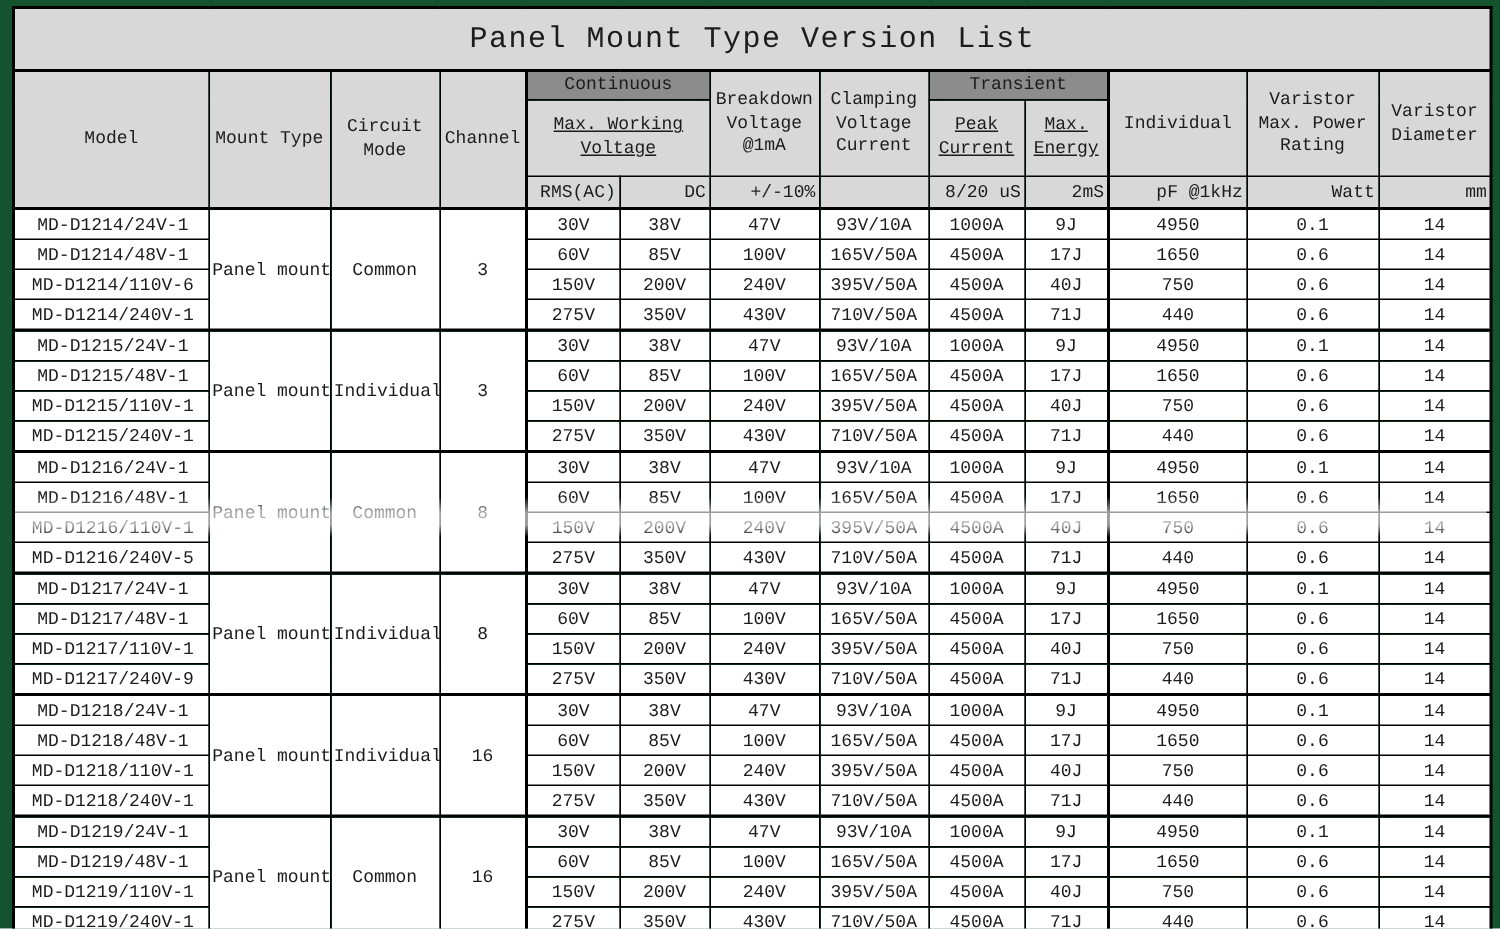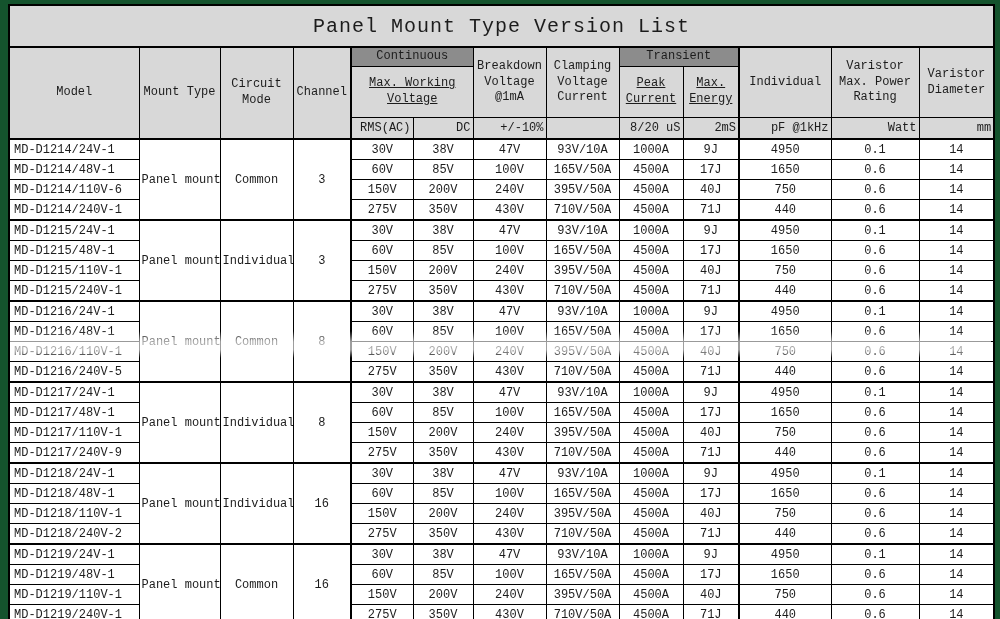--- a/index.html
+++ b/index.html
@@ -29,21 +29,21 @@
     font-size:20px; letter-spacing:1px;
     border-bottom:2px solid #000;
     white-space:nowrap;
   }
   .hdr { background:var(--header-bg,#d8d8d8); line-height:1.3; white-space:normal; }
   .dark { background:var(--band-bg,#8c8c8c);text-align:center; }
   tr.band-row th { height:18px; }
   tr.main-row th { height:50px;text-decoration:underline; }
   tr.unit-row th { height:20px; background:var(--header-bg,#d8d8d8); white-space:nowrap; border-bottom:2px solid #000;text-align:right; }
   tbody td { height:19px; background:#ffffff; white-space:nowrap; }
-  td.model-cell { text-align:left; padding-left:4px; }
+  td.model-cell { text-align:center; padding-left:4px; }
   tr.group-start td { border-top:2px solid #000; }
   .bl2 { border-left-width:2px; }
   .scan-fade {
     position:absolute; left:10px; top:331px; width:981px; height:27px;
     pointer-events:none;
     background:linear-gradient(180deg,
       rgba(255,255,255,0) 0%,
       rgba(255,255,255,0.62) 40%,
       rgba(255,255,255,0.62) 70%,
       rgba(255,255,255,0) 100%);
@@ -341,21 +341,21 @@
           <td>200V</td>
           <td>240V</td>
           <td>395V/50A</td>
           <td>4500A</td>
           <td>40J</td>
           <td class="bl2">750</td>
           <td>0.6</td>
           <td>14</td>
         </tr>
         <tr>
-          <td class="model-cell">MD-D1218/240V-2</td>
+          <td class="model-cell">MD-D1218/240V-1</td>
           <td class="bl2">275V</td>
           <td>350V</td>
           <td>430V</td>
           <td>710V/50A</td>
           <td>4500A</td>
           <td>71J</td>
           <td class="bl2">440</td>
           <td>0.6</td>
           <td>14</td>
         </tr>

